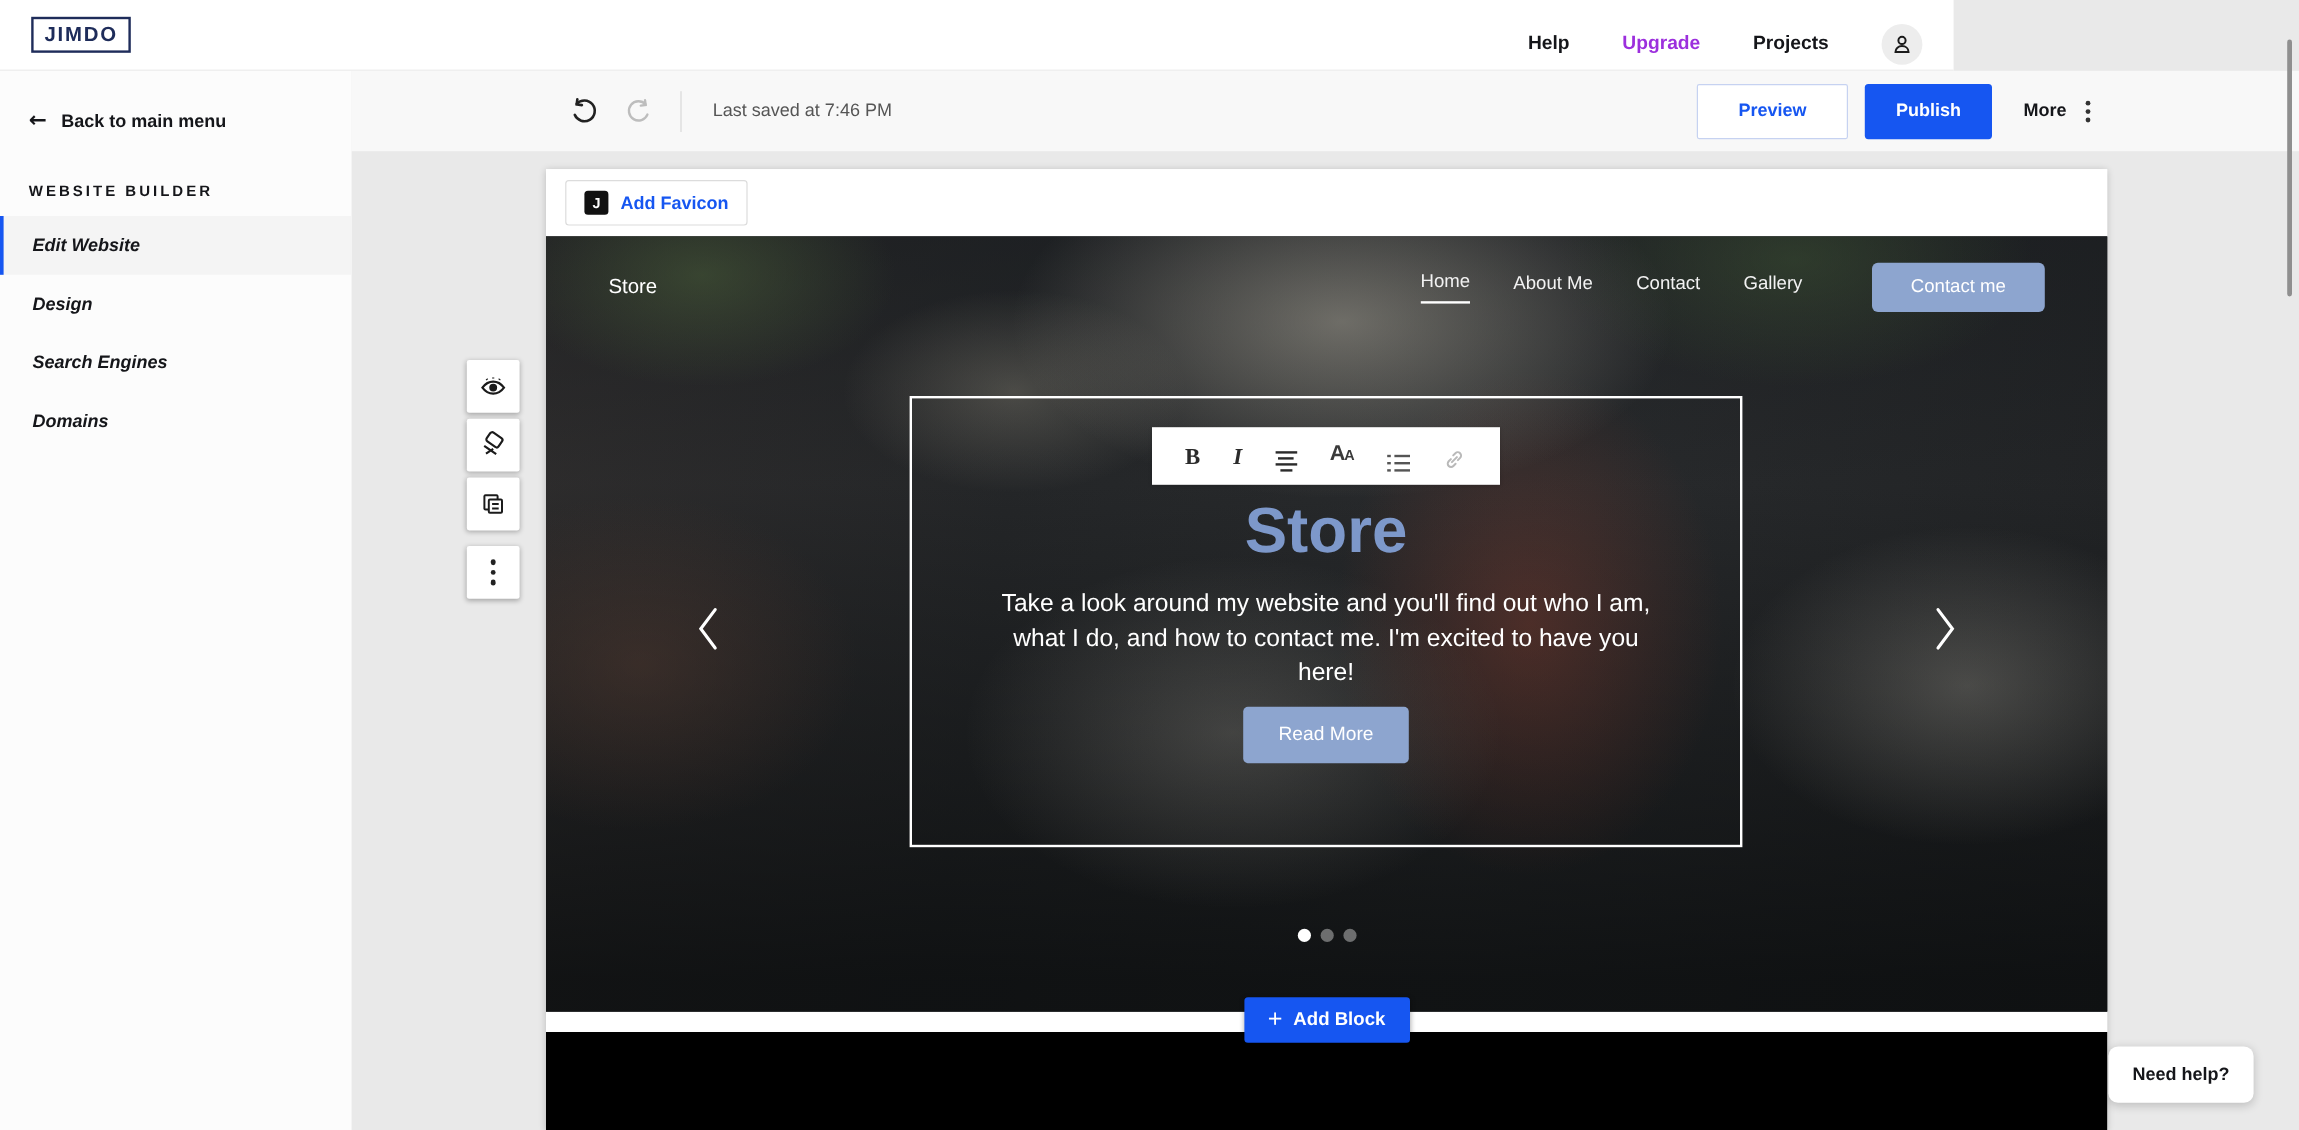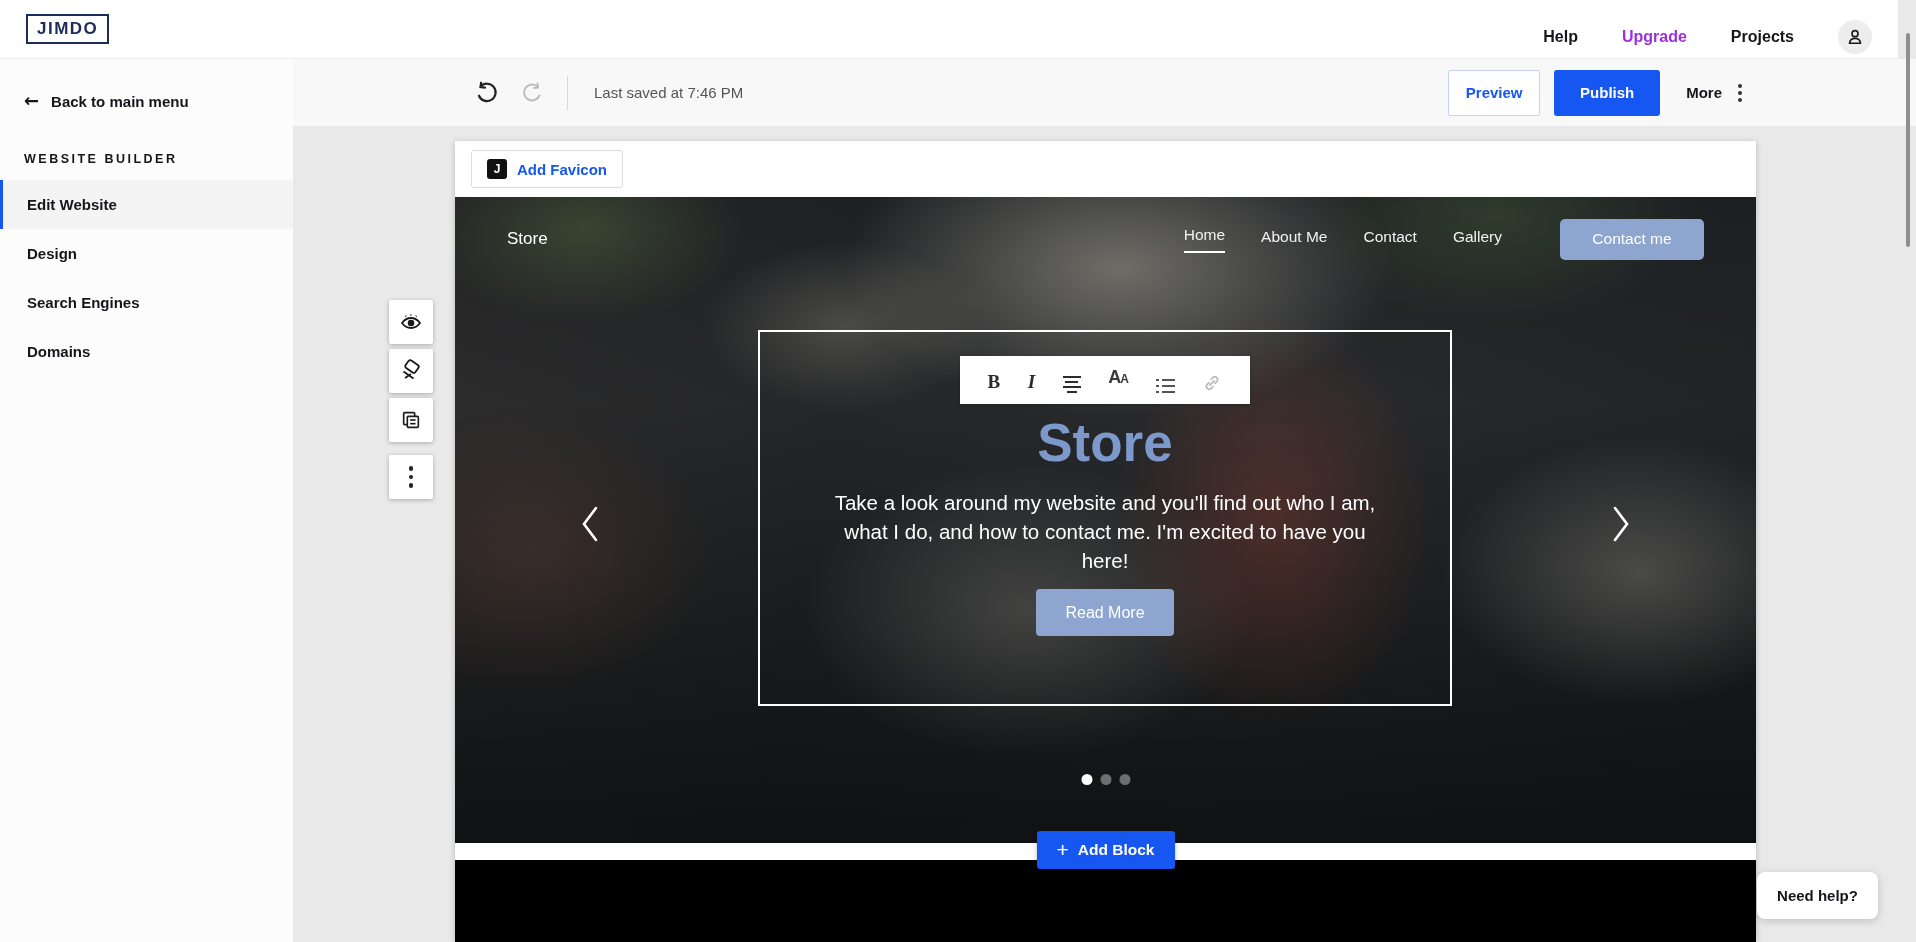--- a/index.html
+++ b/index.html
@@ -1,47 +1,47 @@
 <!DOCTYPE html>
 <html><head>
 <meta charset="utf-8">
 <style>
   * { margin:0; padding:0; box-sizing:border-box; }
   html,body { width:1916px; height:942px; overflow:hidden; }
   body { font-family:"Liberation Sans","DejaVu Sans",sans-serif; background:#e9e9e9; position:relative; }
 
   
-  .topbar { position:absolute; left:0; top:0; width:1898px; height:59px; background:#fff;
+  .topbar { position:absolute; left:0; top:0; width:1628px; height:59px; background:#fff;
             border-bottom:1px solid #ececec; display:flex; align-items:center; padding:0 26px; z-index:40; }
   .logo-box { border:2px solid #1e2c5a; color:#1e2c5a; font-weight:800; font-size:17px;
               letter-spacing:1.5px; padding:3px 9px; cursor:pointer; }
   .topnav { margin-left:auto; display:flex; align-items:center; gap:44px; font-size:16px; font-weight:700; color:#15161a;margin-top:16px; }
   .topnav a { cursor:pointer; }
   .topnav .upgrade { color:#9c2fdd; }
   .avatar { width:34px; height:34px; border-radius:50%; background:#ededed; display:flex;
             align-items:center; justify-content:center; cursor:pointer; }
 
   
   .sidebar { position:absolute; left:0; top:59px; width:293px; height:883px; background:#fcfcfc; z-index:30; }
   .back-row { display:flex; align-items:center; gap:12px; margin:33px 0 0 24px; font-size:15px;
               font-weight:700; color:#15161a; cursor:pointer; }
   .back-row .arrow { font-size:18px; line-height:1; font-family:"DejaVu Sans",sans-serif; }
   .side-title { margin:42px 0 14px 24px; font-size:12.5px; font-weight:800; letter-spacing:2.5px; color:#15161a; }
   .side-item { height:49px; display:flex; align-items:center; padding-left:24px; font-size:15px;
-               font-weight:600; color:#15161a; cursor:pointer; border-left:3px solid transparent; }
+               font-weight:600; color:#15161a; cursor:pointer; border-left:3px solid transparent;font-style:italic; }
   .side-item.selected { background:#f4f4f4; border-left:3px solid #1656f1; }
 
   
   .ed-toolbar { position:absolute; left:293px; top:59px; width:1623px; height:67px; background:#f8f8f8;
                 display:flex; align-items:center; padding:0 170px 0 180px; z-index:20; }
   .icon-btn { background:none; border:none; cursor:pointer; display:flex; align-items:center; justify-content:center; }
   .ed-sep { width:1px; height:34px; background:#d9d9d9; margin:0 26px 0 22px; }
   .last-saved { font-size:15px; color:#555; }
   .ed-right { margin-left:auto; display:flex; align-items:center; gap:14px; }
-  .btn-preview { width:92px; height:46px; background:#fff; border:1px solid #c6d2f1; border-radius:2px;
+  .btn-preview { width:126px; height:46px; background:#fff; border:1px solid #c6d2f1; border-radius:2px;
                  color:#1656f1; font-weight:700; font-size:15px; cursor:pointer; }
   .btn-publish { width:106px; height:46px; background:#1656f1; border:none; border-radius:3px;
                  color:#fff; font-weight:700; font-size:15px; cursor:pointer; }
   .more-wrap { display:flex; align-items:center; gap:12px; margin-left:12px; cursor:pointer;
                font-size:15px; font-weight:600; color:#15161a; }
   .kebab { display:flex; flex-direction:column; gap:3px; padding:4px; cursor:pointer; }
   .kebab i { width:4px; height:4px; border-radius:50%; background:#333; }
 
   
   .canvas { position:absolute; left:293px; top:126px; width:1623px; height:816px; background:#e9e9e9; }

